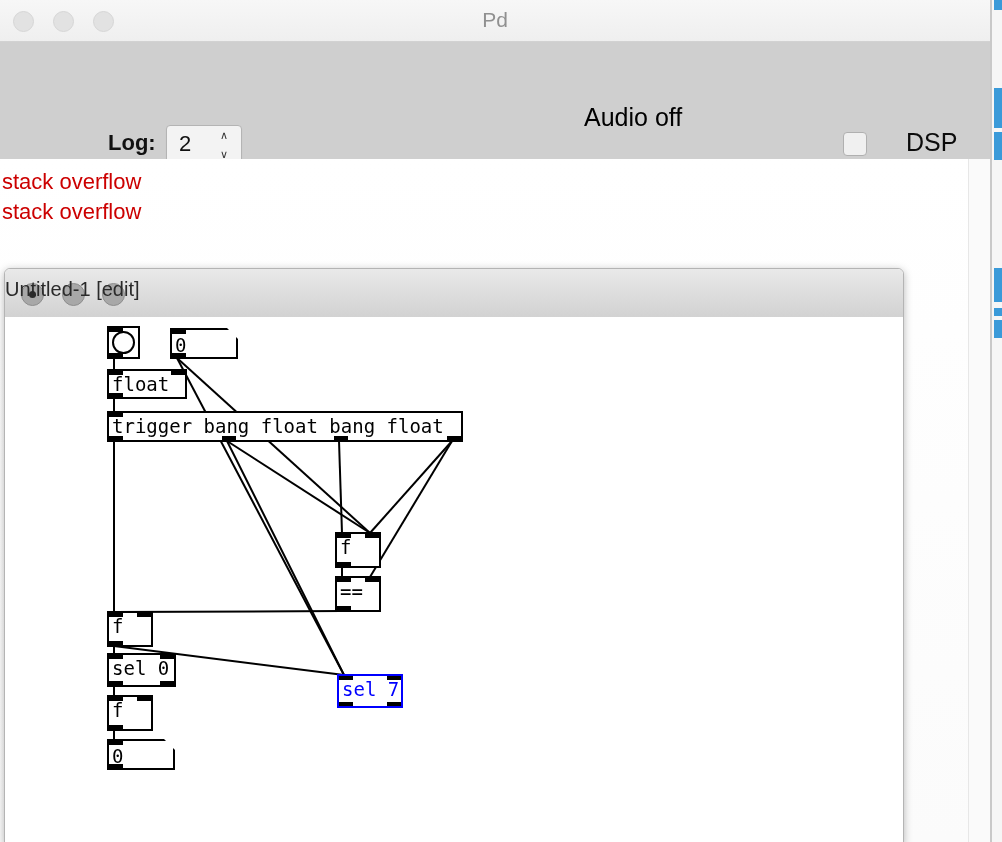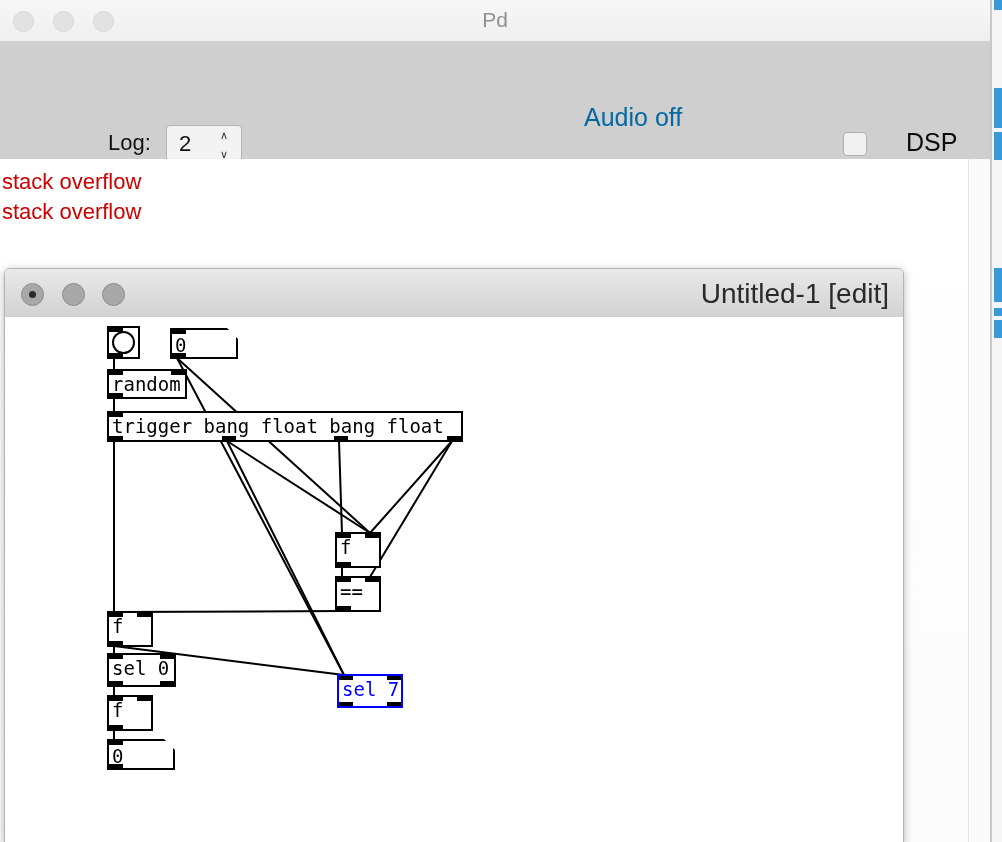--- a/index.html
+++ b/index.html
@@ -95,20 +95,21 @@
     height: 117px;
     background: #cfcfcf;
     border-bottom: 1px solid #bdbdbd;
   }
   .log-label {
     position: absolute;
     left: 108px;
     top: 88px;
     font-size: 22px;
     color: #111;
+    font-weight: bold;
   }
   .log-spin {
     position: absolute;
     left: 166px;
     top: 83px;
     width: 74px;
     height: 38px;
     background: #f3f3f3;
     border: 1px solid #b4b4b4;
     border-radius: 4px;
@@ -135,21 +136,21 @@
     line-height: 11px;
     color: #333;
   }
   .spin-arrows span { display: block; }
 
   .audio-status {
     position: absolute;
     left: 584px;
     top: 61px;
     font-size: 25px;
-    color: #0369a1;
+    color: #000000;
     text-align: right;
   }
   .dsp-checkbox {
     position: absolute;
     left: 843px;
     top: 90px;
     width: 22px;
     height: 22px;
     background: #f0f0f0;
     border: 1px solid #b0b0b0;
@@ -231,24 +232,24 @@
     position: absolute;
     left: 7px;
     top: 7px;
     width: 7px;
     height: 7px;
     border-radius: 50%;
     background: #2b2b2b;
   }
   .patch-title {
     position: absolute;
-    left: 0; right: 14px;
+    left: 0; right: 4px;
     top: 9px;
-    text-align: right;
-    font-size: 28px;
+    text-align: left;
+    font-size: 20px;
     color: #2a2a2a;
   }
 
   .patch-canvas {
     position: absolute;
     left: 0;
     top: 48px;
     width: 898px;
     height: 526px;
     background: #ffffff;
@@ -400,21 +401,21 @@
     <div class="pd-bang" id="obj-bang" style="left: 102px; top: 9px; width: 33px; height: 33px;">
           <div class="circle"></div>
           <div class="nub top" style="width: 14px; left: 0px;"></div>
           <div class="nub bot" style="width: 14px; left: 0px;"></div>
         </div>
         <div class="pd-num" id="obj-numbox1" style="left: 165px; top: 11px; width: 68px; height: 31px;">
           <span class="lbl">0</span>
           <div class="nub top" style="width: 14px; left: 0px;"></div>
           <div class="nub bot" style="width: 14px; left: 0px;"></div>
         </div>
-        <div class="pd-obj" id="obj-random" style="left: 102px; top: 52px; width: 80px; height: 30px;"><span class="lbl">random</span><div class="nub top" style="width: 14px; left: 0px;"></div><div class="nub top" style="width: 14px; left: 62px;"></div><div class="nub bot" style="width: 14px; left: 0px;"></div></div>
+        <div class="pd-obj" id="obj-random" style="left: 102px; top: 52px; width: 80px; height: 30px;"><span class="lbl">float</span><div class="nub top" style="width: 14px; left: 0px;"></div><div class="nub top" style="width: 14px; left: 62px;"></div><div class="nub bot" style="width: 14px; left: 0px;"></div></div>
         <div class="pd-obj" id="obj-trigger" style="left: 102px; top: 94px; width: 356px; height: 31px;"><span class="lbl">trigger bang float bang float</span><div class="nub top" style="width: 14px; left: 0px;"></div><div class="nub bot" style="width: 14px; left: 0px;"></div><div class="nub bot" style="width: 14px; left: 113px;"></div><div class="nub bot" style="width: 14px; left: 225px;"></div><div class="nub bot" style="width: 14px; left: 338px;"></div></div>
         <div class="pd-obj" id="obj-f1" style="left: 330px; top: 215px; width: 46px; height: 36px;"><span class="lbl">f</span><div class="nub top" style="width: 14px; left: 0px;"></div><div class="nub top" style="width: 14px; left: 28px;"></div><div class="nub bot" style="width: 14px; left: 0px;"></div></div>
         <div class="pd-obj" id="obj-eqeq" style="left: 330px; top: 259px; width: 46px; height: 36px;"><span class="lbl">==</span><div class="nub top" style="width: 14px; left: 0px;"></div><div class="nub top" style="width: 14px; left: 28px;"></div><div class="nub bot" style="width: 14px; left: 0px;"></div></div>
         <div class="pd-obj" id="obj-f2" style="left: 102px; top: 294px; width: 46px; height: 36px;"><span class="lbl">f</span><div class="nub top" style="width: 14px; left: 0px;"></div><div class="nub top" style="width: 14px; left: 28px;"></div><div class="nub bot" style="width: 14px; left: 0px;"></div></div>
         <div class="pd-obj" id="obj-sel0" style="left: 102px; top: 336px; width: 69px; height: 34px; text-align: right;"><span class="lbl">sel 0</span><div class="nub top" style="width: 14px; left: 0px;"></div><div class="nub top" style="width: 14px; left: 51px;"></div><div class="nub bot" style="width: 14px; left: 0px;"></div><div class="nub bot" style="width: 14px; left: 51px;"></div></div>
         <div class="pd-obj" id="obj-f3" style="left: 102px; top: 378px; width: 46px; height: 36px;"><span class="lbl">f</span><div class="nub top" style="width: 14px; left: 0px;"></div><div class="nub top" style="width: 14px; left: 28px;"></div><div class="nub bot" style="width: 14px; left: 0px;"></div></div>
         <div class="pd-num" id="obj-numbox2" style="left: 102px; top: 422px; width: 68px; height: 31px;">
           <span class="lbl">0</span>
           <div class="nub top" style="width: 14px; left: 0px;"></div>
           <div class="nub bot" style="width: 14px; left: 0px;"></div>

